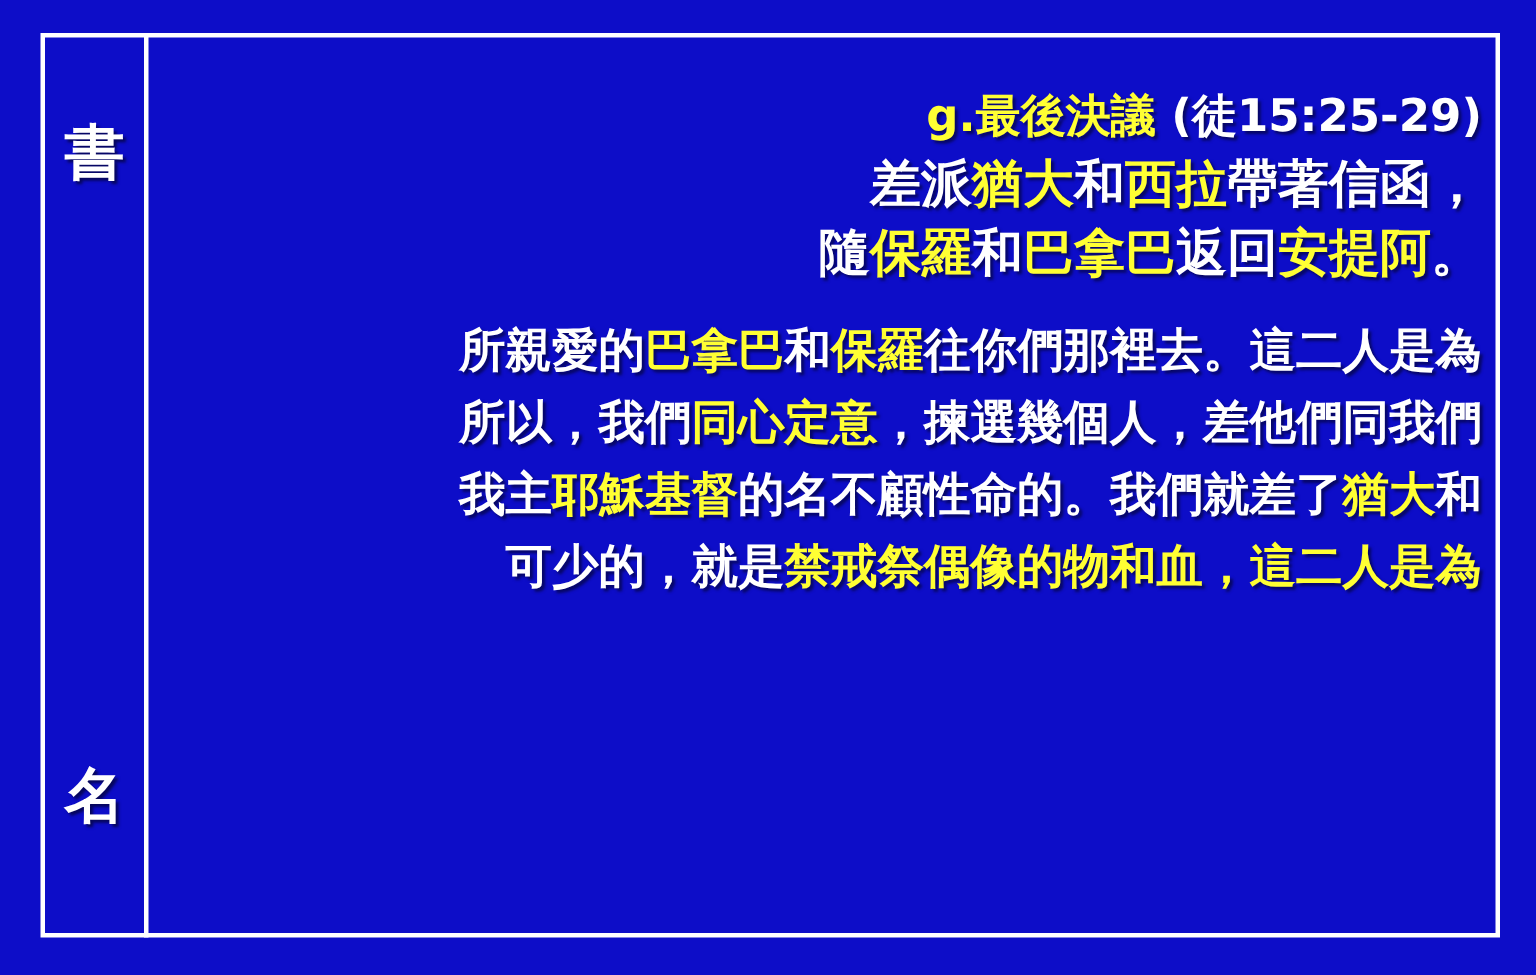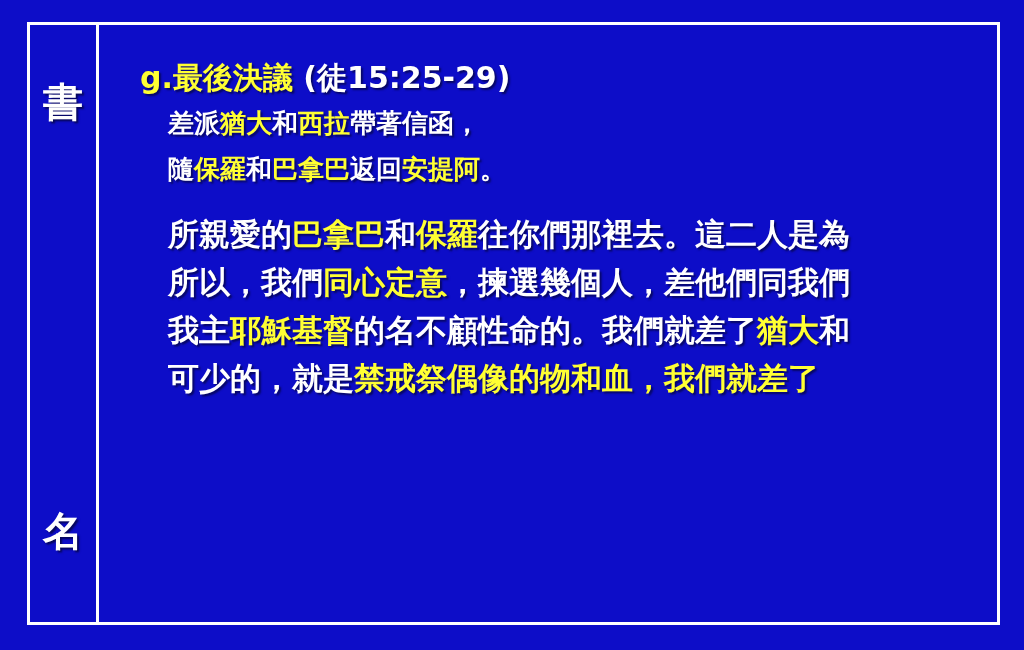--- a/index.html
+++ b/index.html
@@ -54,36 +54,37 @@
   #side-char-top  { top: 79px; }
   #side-char-bot  { top: 508px; }
 
   
   #content {
     position: absolute;
     left: 118px;
     top: 56px;
     width: 870px;
     height: 550px;
+    text-align: right;
   }
   .line {
     white-space: nowrap;
     color: #ffffff;
     font-weight: bold;
     text-shadow: 2px 2px 2px rgba(0,0,0,0.5);
     letter-spacing: 0px;
   }
   
   #heading {
     font-size: 30px;
     line-height: 44px;
     margin-left: 22px;
   }
   .sub-line {
-    font-size: 26px;
+    font-size: 34px;
     line-height: 46px;
     margin-left: 50px;
   }
   
   #para {
     margin-top: 18px;
     margin-left: 50px;
   }
   #para .line {
     font-size: 31px;
@@ -111,17 +112,17 @@
 
     <div id="summary-block">
         <div class="line sub-line"><span class="wt">差派</span><span class="hl">猶大</span><span class="wt">和</span><span class="hl">西拉</span><span class="wt">帶著信函，</span></div>
         <div class="line sub-line"><span class="wt">隨</span><span class="hl">保羅</span><span class="wt">和</span><span class="hl">巴拿巴</span><span class="wt">返回</span><span class="hl">安提阿</span><span class="wt">。</span></div>
       </div>
 
     <div id="para">
         <div class="line "><span class="wt">所親愛的</span><span class="hl">巴拿巴</span><span class="wt">和</span><span class="hl">保羅</span><span class="wt">往你們那裡去。這二人是為</span></div>
         <div class="line "><span class="wt">所以，我們</span><span class="hl">同心定意</span><span class="wt">，揀選幾個人，差他們同我們</span></div>
         <div class="line "><span class="wt">我主</span><span class="hl">耶穌基督</span><span class="wt">的名不顧性命的。我們就差了</span><span class="hl">猶大</span><span class="wt">和</span></div>
-        <div class="line "><span class="wt">可少的，就是</span><span class="hl">禁戒祭偶像的物和血，我們就差了</span></div>
+        <div class="line "><span class="wt">可少的，就是</span><span class="hl">禁戒祭偶像的物和血，這二人是為</span></div>
       </div>
 
   </div>
 </div>
 
 </body></html>

